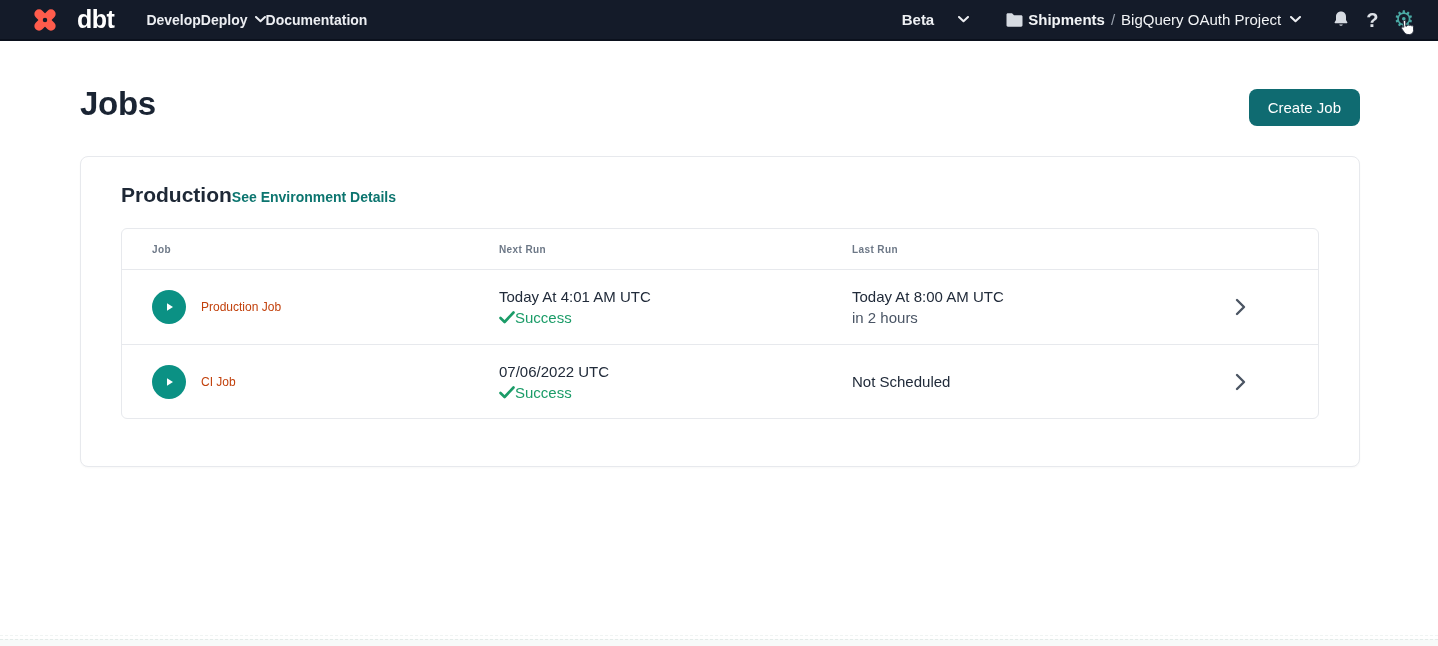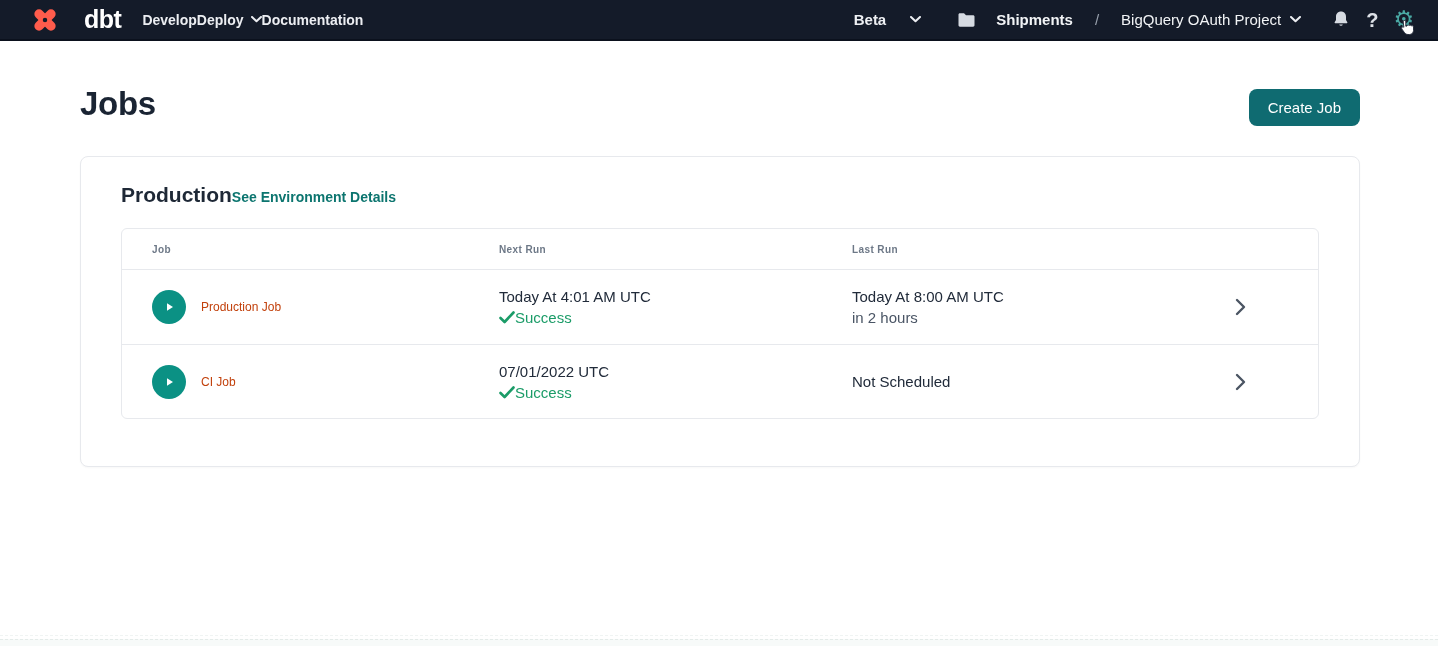--- a/index.html
+++ b/index.html
@@ -15,40 +15,40 @@
   
   .topnav {
     position: absolute; top: 0; left: 0; right: 0;
     height: 41px;
     background: #141b29;
     border-bottom: 2px solid #0b111d;
     display: flex;
     align-items: center;
     padding: 0 24px 0 30px;
   }
-  .brand { display: flex; align-items: center; gap: 24px; margin-right: 21px; }
+  .brand { display: flex; align-items: center; gap: 17px; margin-right: 32px; }
   .brand-mark { width: 30px; height: 30px; display: block; }
   .brand-text {
     color: #ffffff; font-size: 25px; font-weight: 700;
     letter-spacing: -0.5px; line-height: 1;
   }
   .nav-links { display: flex; align-items: center; }
   .nav-link {
     color: #eceef2; font-size: 14px; font-weight: 700;
     display: flex; align-items: center; gap: 7px;
     cursor: pointer; white-space: nowrap;
   }
   .caret { display: inline-block; color: #eceef2; }
   .nav-right { margin-left: auto; display: flex; align-items: center; }
   .beta {
     color: #eef0f3; font-size: 15px; font-weight: 700;
     display: flex; align-items: center; gap: 24px; margin-right: 36px;
     cursor: pointer;
   }
-  .breadcrumb { display: flex; align-items: center; gap: 20px; margin-right: 30px; }
+  .breadcrumb { display: flex; align-items: center; gap: 4px; margin-right: 30px; }
   .crumb-folder { display: flex; align-items: center; }
   .crumb-project { color: #f2f4f6; font-size: 15px; font-weight: 700; cursor: pointer; }
   .crumb-sep { color: #99a1ad; font-size: 15px; padding: 0 2px; }
   .crumb-name {
     color: #f2f4f6; font-size: 15px; font-weight: 400;
     display: flex; align-items: center; gap: 9px; cursor: pointer;
   }
   .nav-icons { display: flex; align-items: center; gap: 15px; }
   .icon-btn { display: flex; align-items: center; justify-content: center; cursor: pointer; position: relative; }
   .help-glyph { color: #dde1e7; font-size: 20px; font-weight: 800; line-height: 1; }
@@ -255,21 +255,21 @@
     <div class="t-row job-row">
       <div class="job-cell cell-1">
         <span class="play-btn">
           <svg width="16" height="16" viewBox="0 0 24 24">
               <path d="M9 6.2 L18 12 L9 17.8 Z" fill="#ffffff"></path>
             </svg>
         </span>
         <span class="job-name">CI Job</span>
       </div>
       <div class="run-cell">
-        <span class="run-time">07/01/2022 UTC</span>
+        <span class="run-time">07/06/2022 UTC</span>
         <span class="run-status">
           <svg width="16" height="13" viewBox="0 0 16 13">
               <path d="M1.5 7 L5.6 11 L14.5 1.5" stroke="#1b9c68" stroke-width="2.6" fill="none" stroke-linecap="round" stroke-linejoin="round"></path>
             </svg>
           <span class="status-label">Success</span>
         </span>
       </div>
       <div class="run-cell">
         <span class="run-time">Not Scheduled</span>
 

